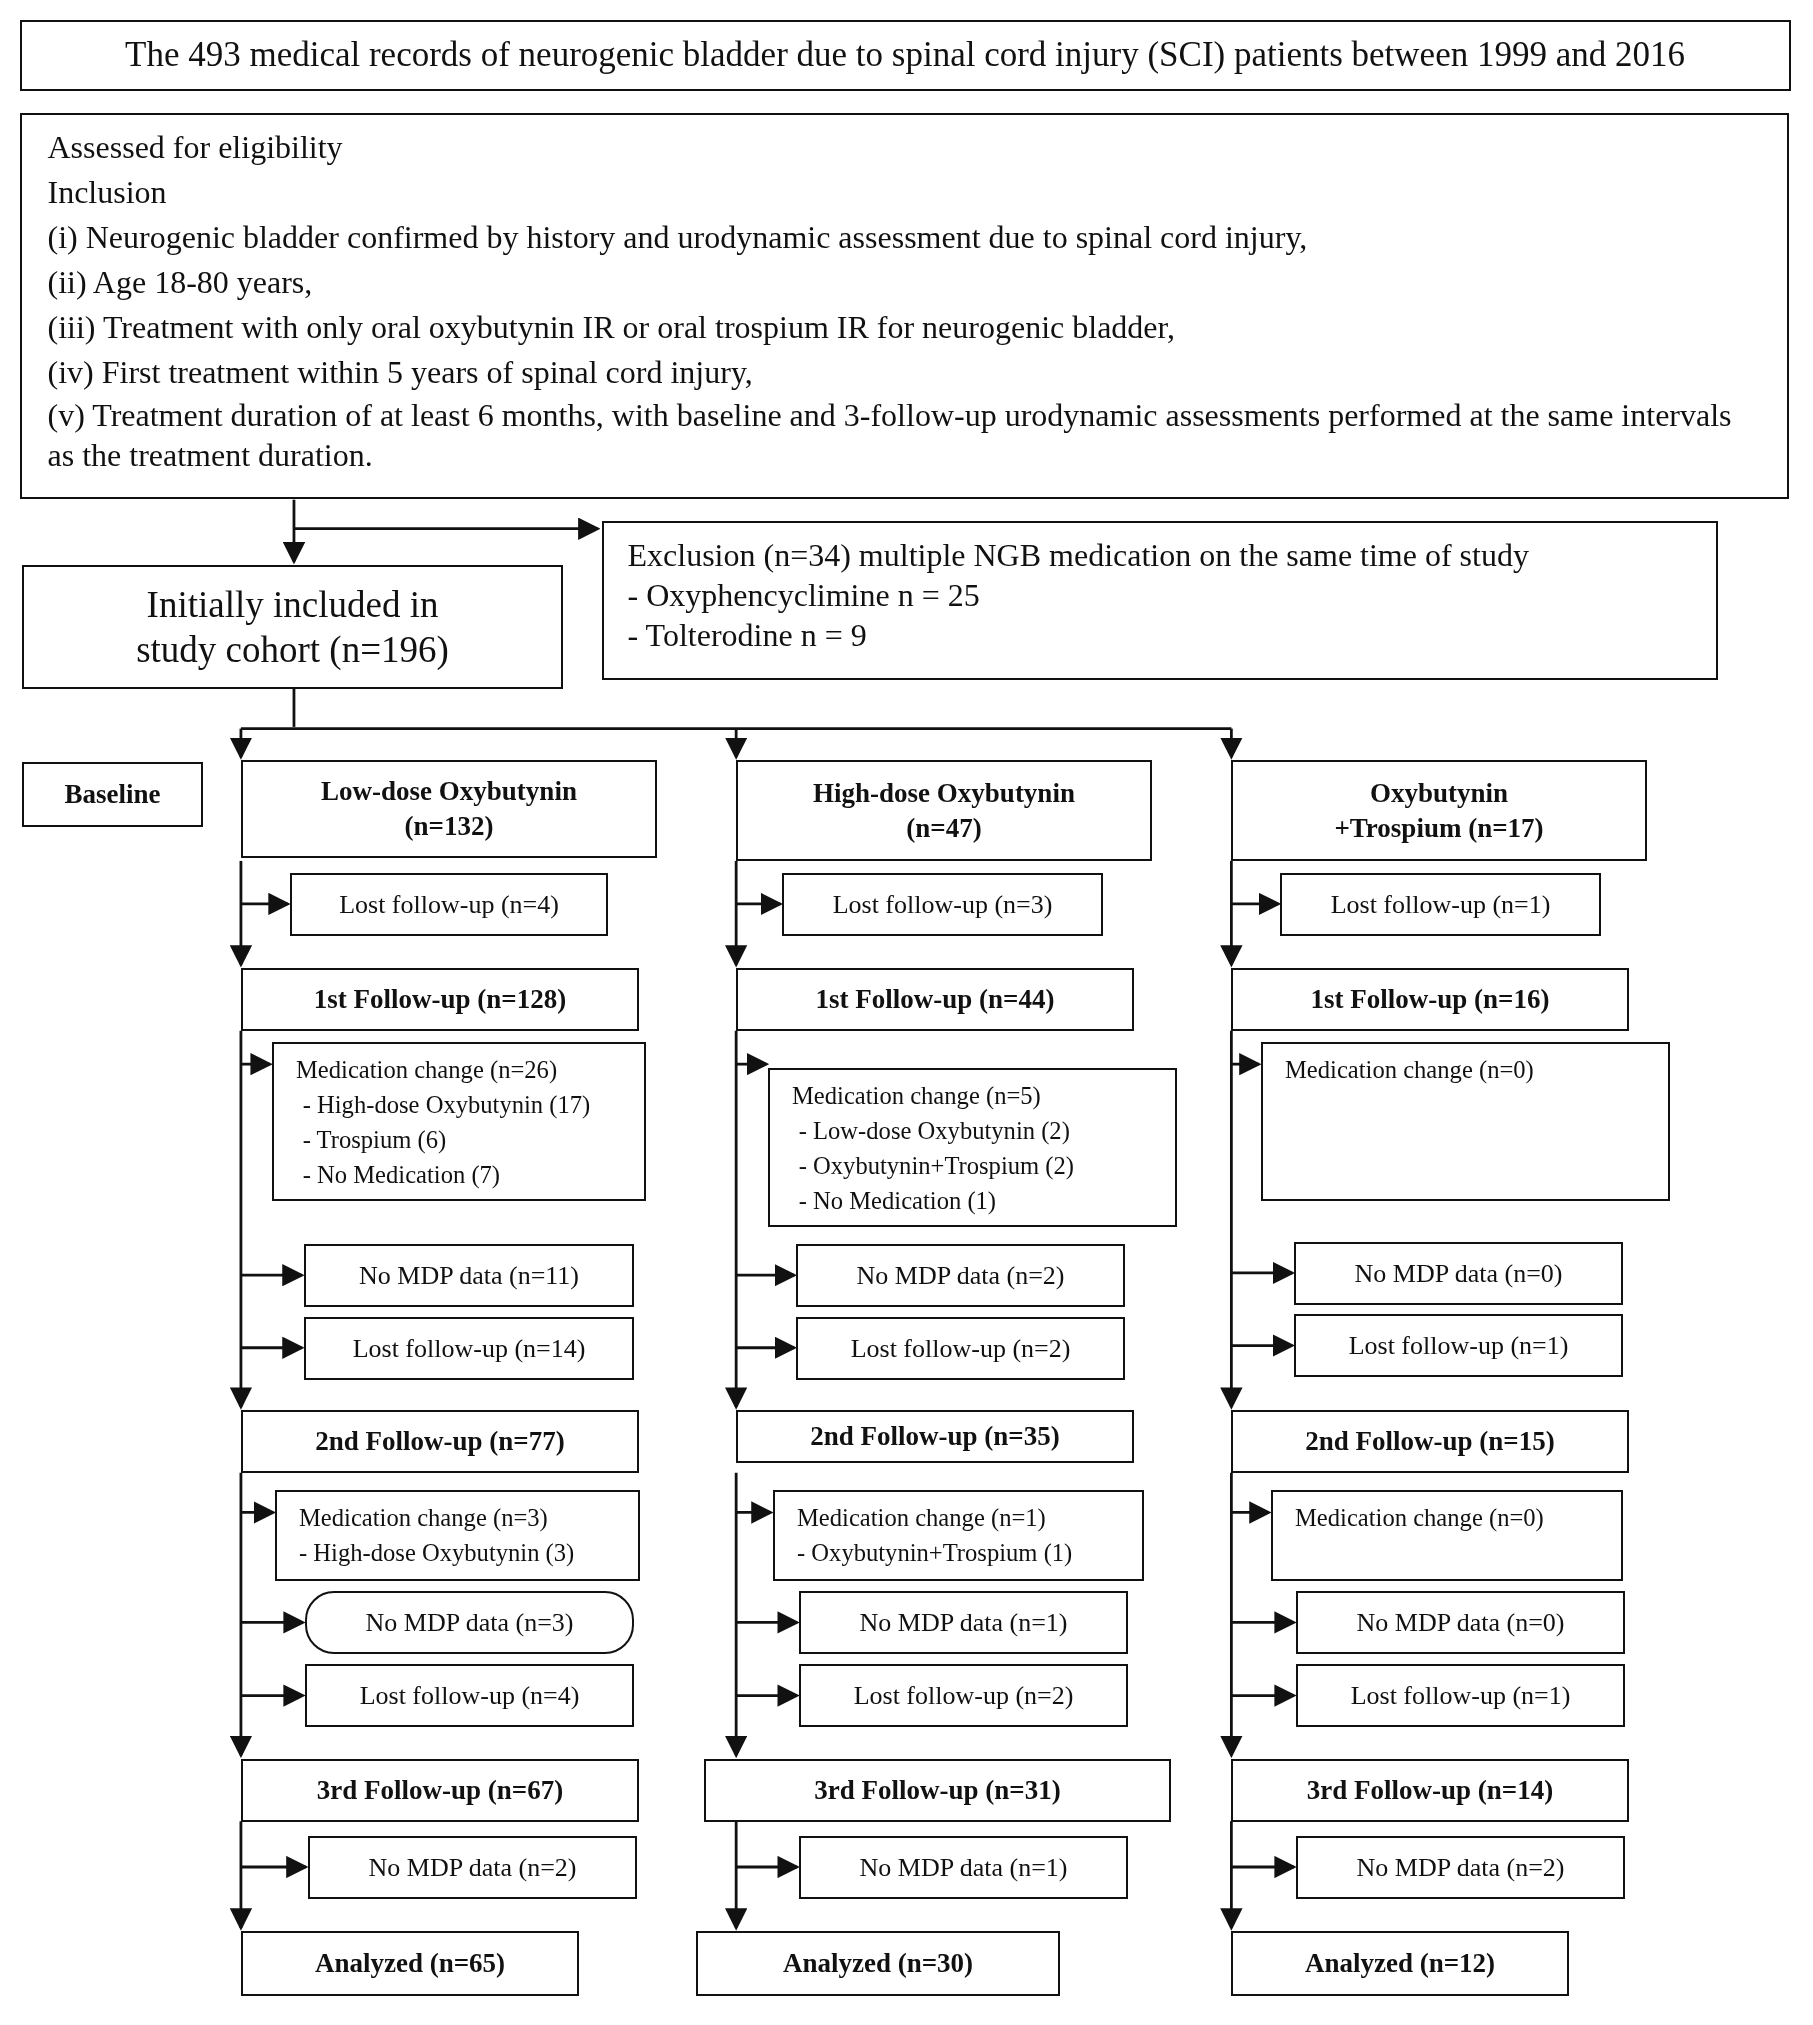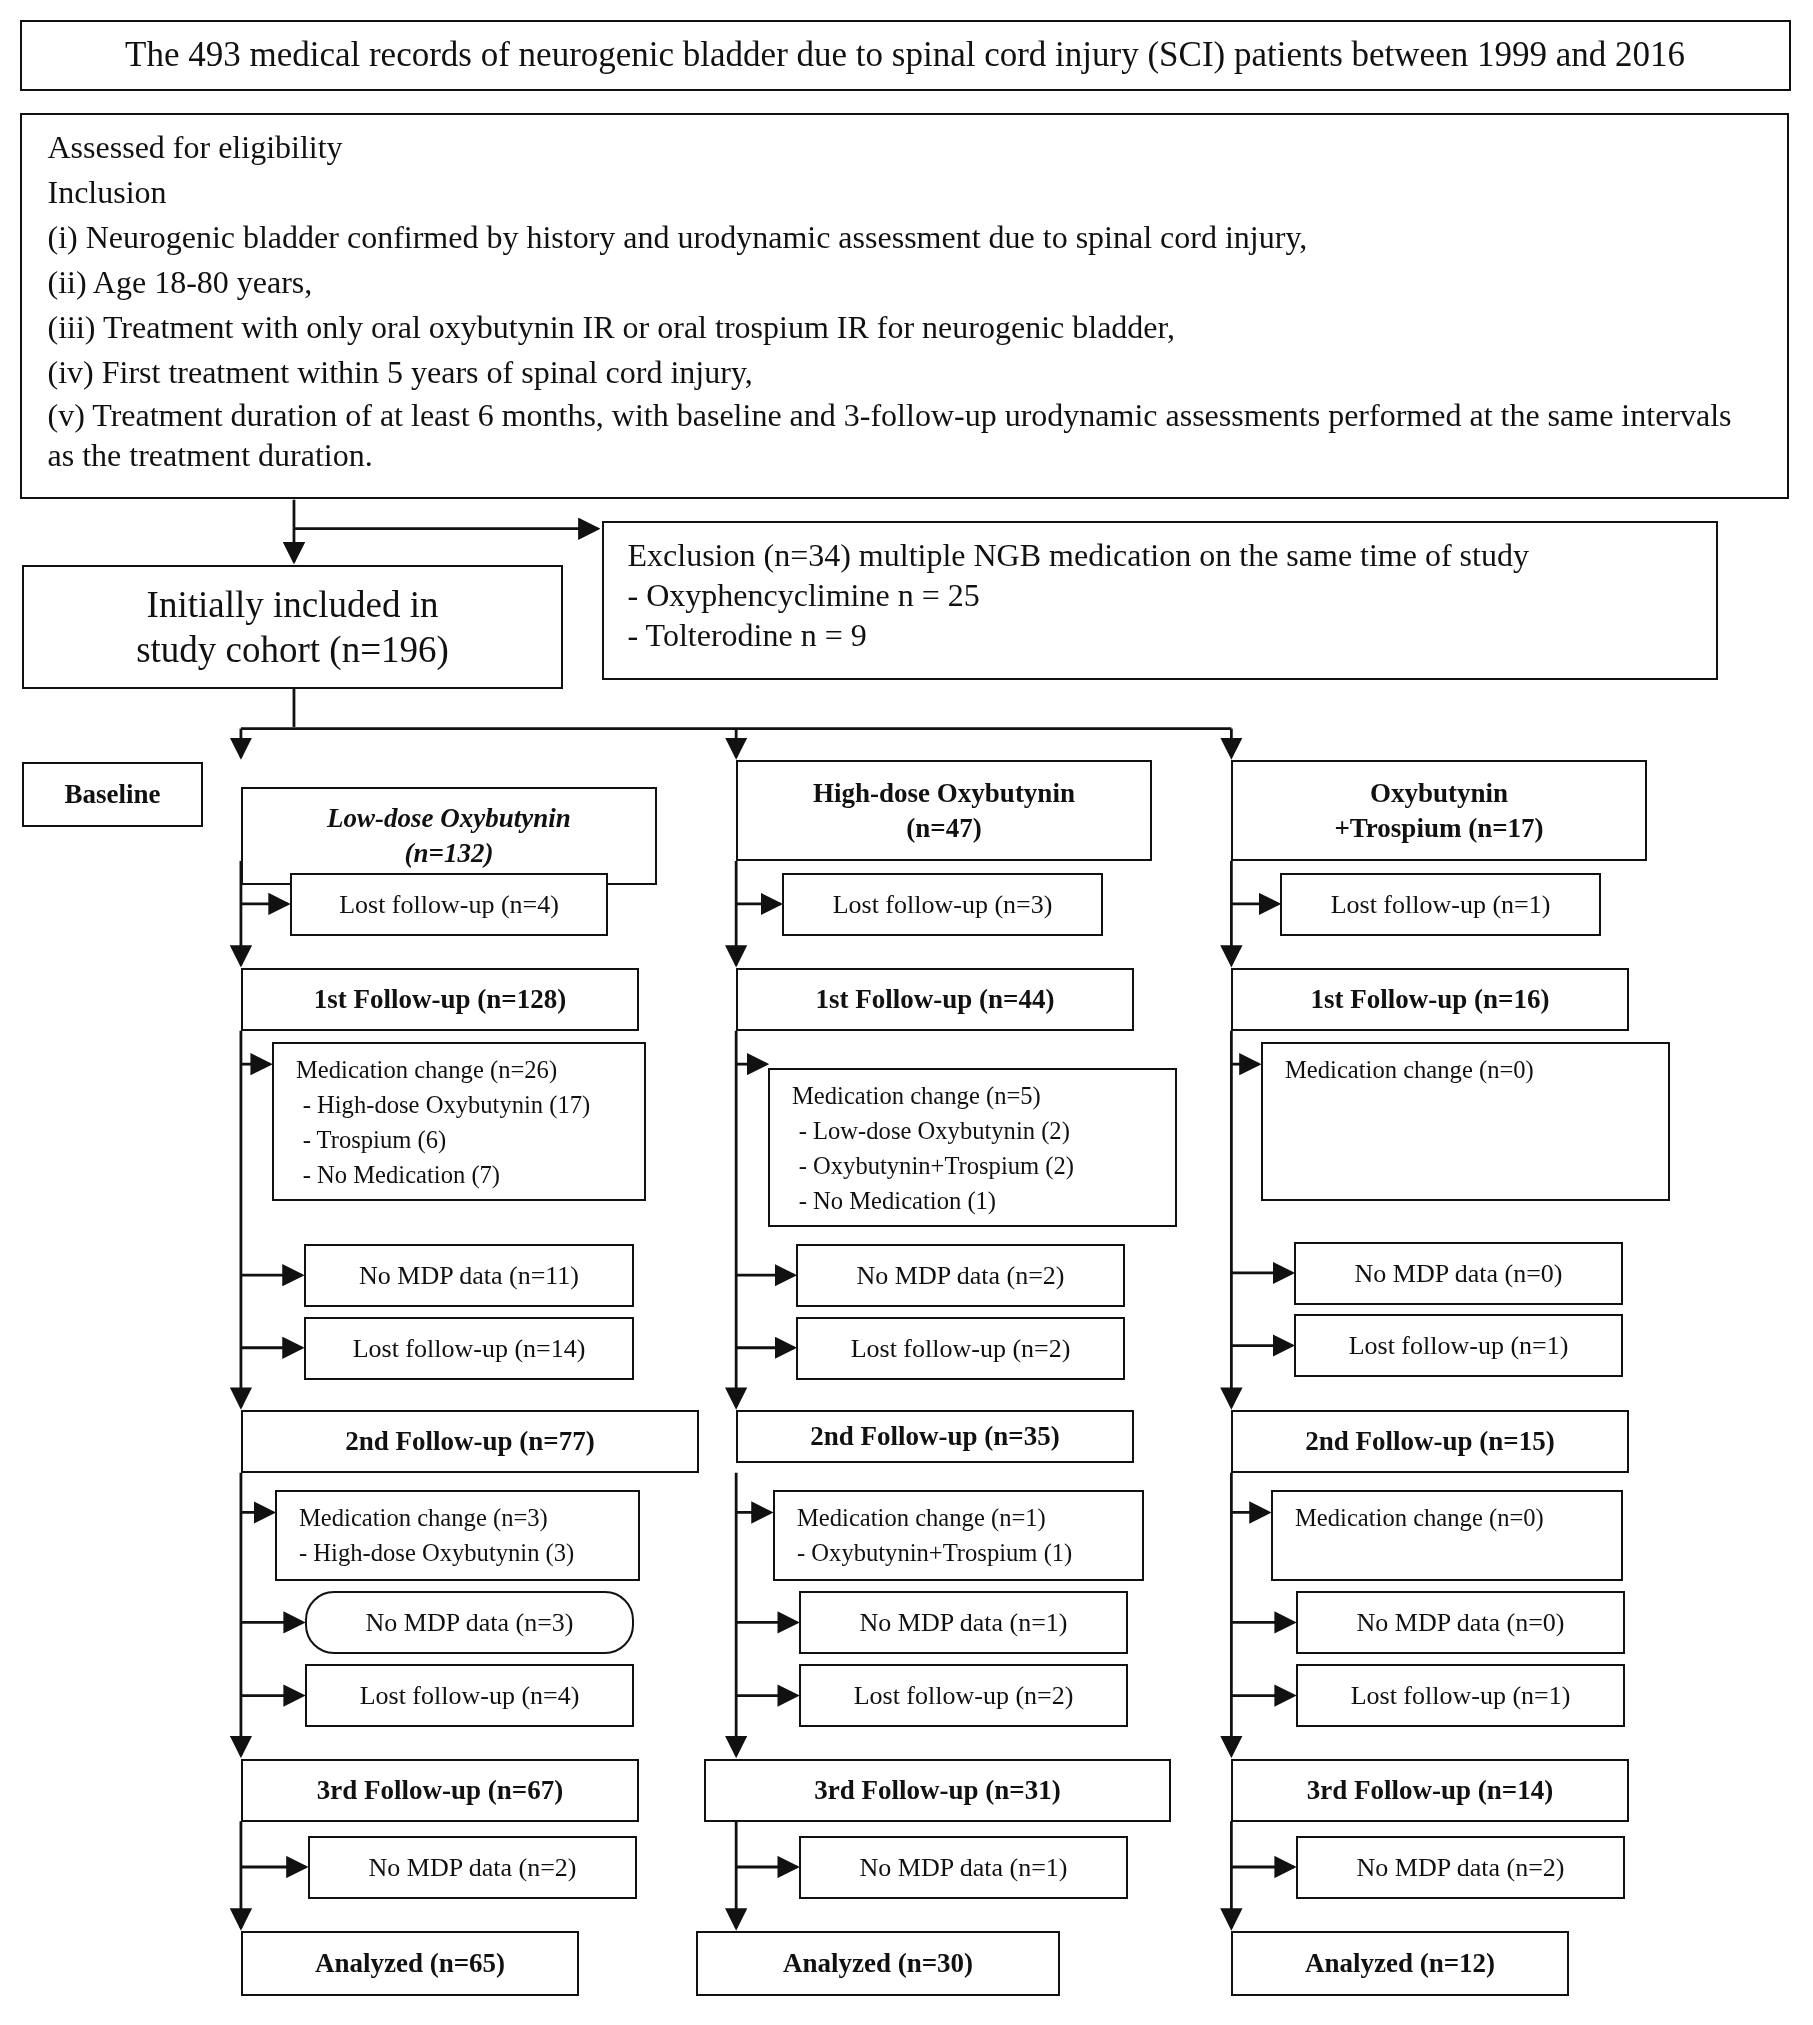--- a/index.html
+++ b/index.html
@@ -98,21 +98,21 @@
   <div>Exclusion (n=34) multiple NGB medication on the same time of study</div>
   <div>- Oxyphencyclimine n = 25</div>
   <div>- Tolterodine n = 9</div>
 </div>
 
 <div class="box center hdr" style="left:22px;top:762px;width:181px;height:65px;">
   <span>Baseline</span>
 </div>
 
 <div id="groups">
-    <div class="box center hdr" style="left: 241px; width: 416px; top: 787px; height: 98px; font-style: italic;">
+    <div class="box center hdr" style="left: 241px; width: 416px; top: 760px; height: 98px;">
       <span>Low-dose Oxybutynin</span>
       <span>(n=132)</span>
     </div>
     <div class="box center small" style="left: 290px; width: 318px; top: 873px; height: 63px;">
       <span>Lost follow-up (n=4)</span>
     </div>
     <div class="box center hdr" style="left: 241px; width: 398px; top: 968px; height: 63px;">
       <span>1st Follow-up (n=128)</span>
     </div>
     <div class="box med" style="left: 272px; width: 374px; top: 1042px; height: 159px;">
@@ -120,21 +120,21 @@
       <span class="sub">- High-dose Oxybutynin (17)</span>
       <span class="sub">- Trospium  (6)</span>
       <span class="sub">- No Medication (7)</span>
     </div>
     <div class="box center small" style="left: 304px; width: 330px; top: 1244px; height: 63px;">
       <span>No MDP data (n=11)</span>
     </div>
     <div class="box center small" style="left: 304px; width: 330px; top: 1317px; height: 63px;">
       <span>Lost follow-up (n=14)</span>
     </div>
-    <div class="box center hdr" style="left: 241px; width: 458px; top: 1410px; height: 63px;">
+    <div class="box center hdr" style="left: 241px; width: 398px; top: 1410px; height: 63px;">
       <span>2nd Follow-up (n=77)</span>
     </div>
     <div class="box med" style="left: 275px; width: 365px; top: 1490px; height: 91px;">
       <span>Medication change (n=3)</span>
       <span>- High-dose Oxybutynin (3)</span>
     </div>
     <div class="box center small" style="left: 305px; width: 329px; top: 1591px; height: 63px; border-radius: 29px;">
       <span>No MDP data (n=3)</span>
     </div>
     <div class="box center small" style="left: 305px; width: 329px; top: 1664px; height: 63px;">

